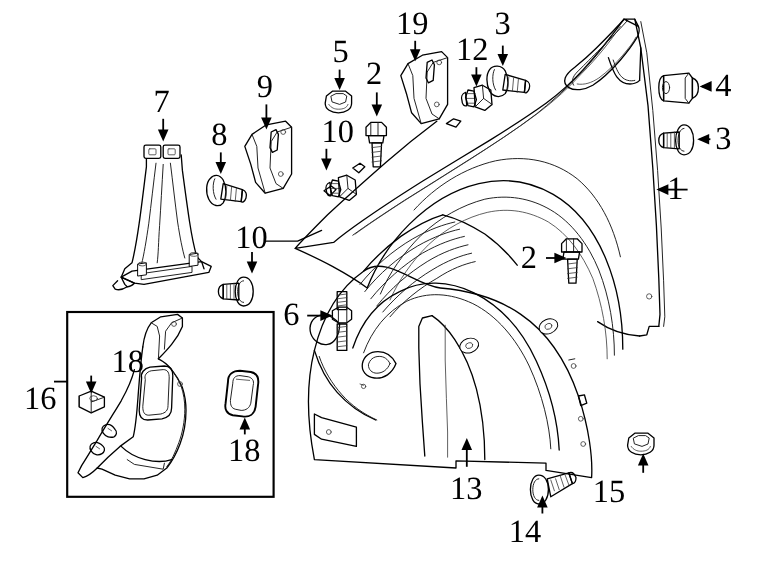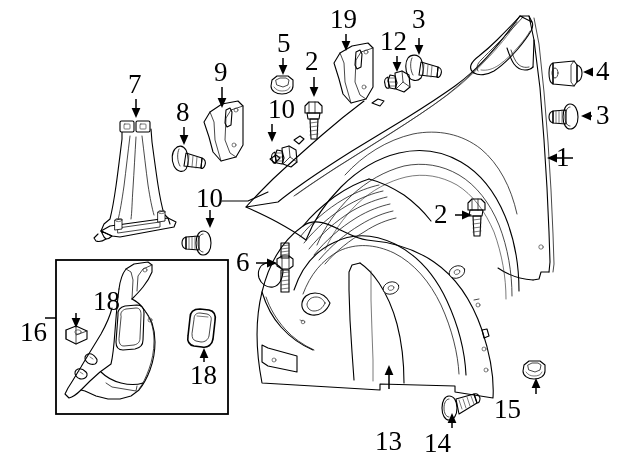--- a/index.html
+++ b/index.html
@@ -521,21 +521,21 @@
 <div class="callout" style="left:596px;top:102px;">3</div>
 <div class="callout" style="left:596px;top:58px;">4</div>
 <div class="callout" style="left:277px;top:30px;">5</div>
 <div class="callout" style="left:236px;top:249px;">6</div>
 <div class="callout" style="left:128px;top:71px;">7</div>
 <div class="callout" style="left:176px;top:99px;">8</div>
 <div class="callout" style="left:214px;top:59px;">9</div>
 <div class="callout" style="left:256px;top:96px;margin-left:12px;">10</div>
 <div class="callout" style="left:330px;top:6px;">19</div>
 <div class="callout" style="left:380px;top:28px;">12</div>
-<div class="callout" style="left:375px;top:394px;margin-top:34px;">13</div>
+<div class="callout" style="left:375px;top:394px;">13</div>
 <div class="callout" style="left:424px;top:430px;">14</div>
 <div class="callout" style="left:494px;top:396px;">15</div>
 <div class="callout" style="left:20px;top:305px;margin-top:14px;">16</div>
 <div class="callout" style="left:196px;top:185px;">10</div>
 <div class="callout" style="left:63px;top:288px;margin-left:30px;">18</div>
 <div class="callout" style="left:190px;top:362px;">18</div>
 
 </div>
 
 </body></html>

